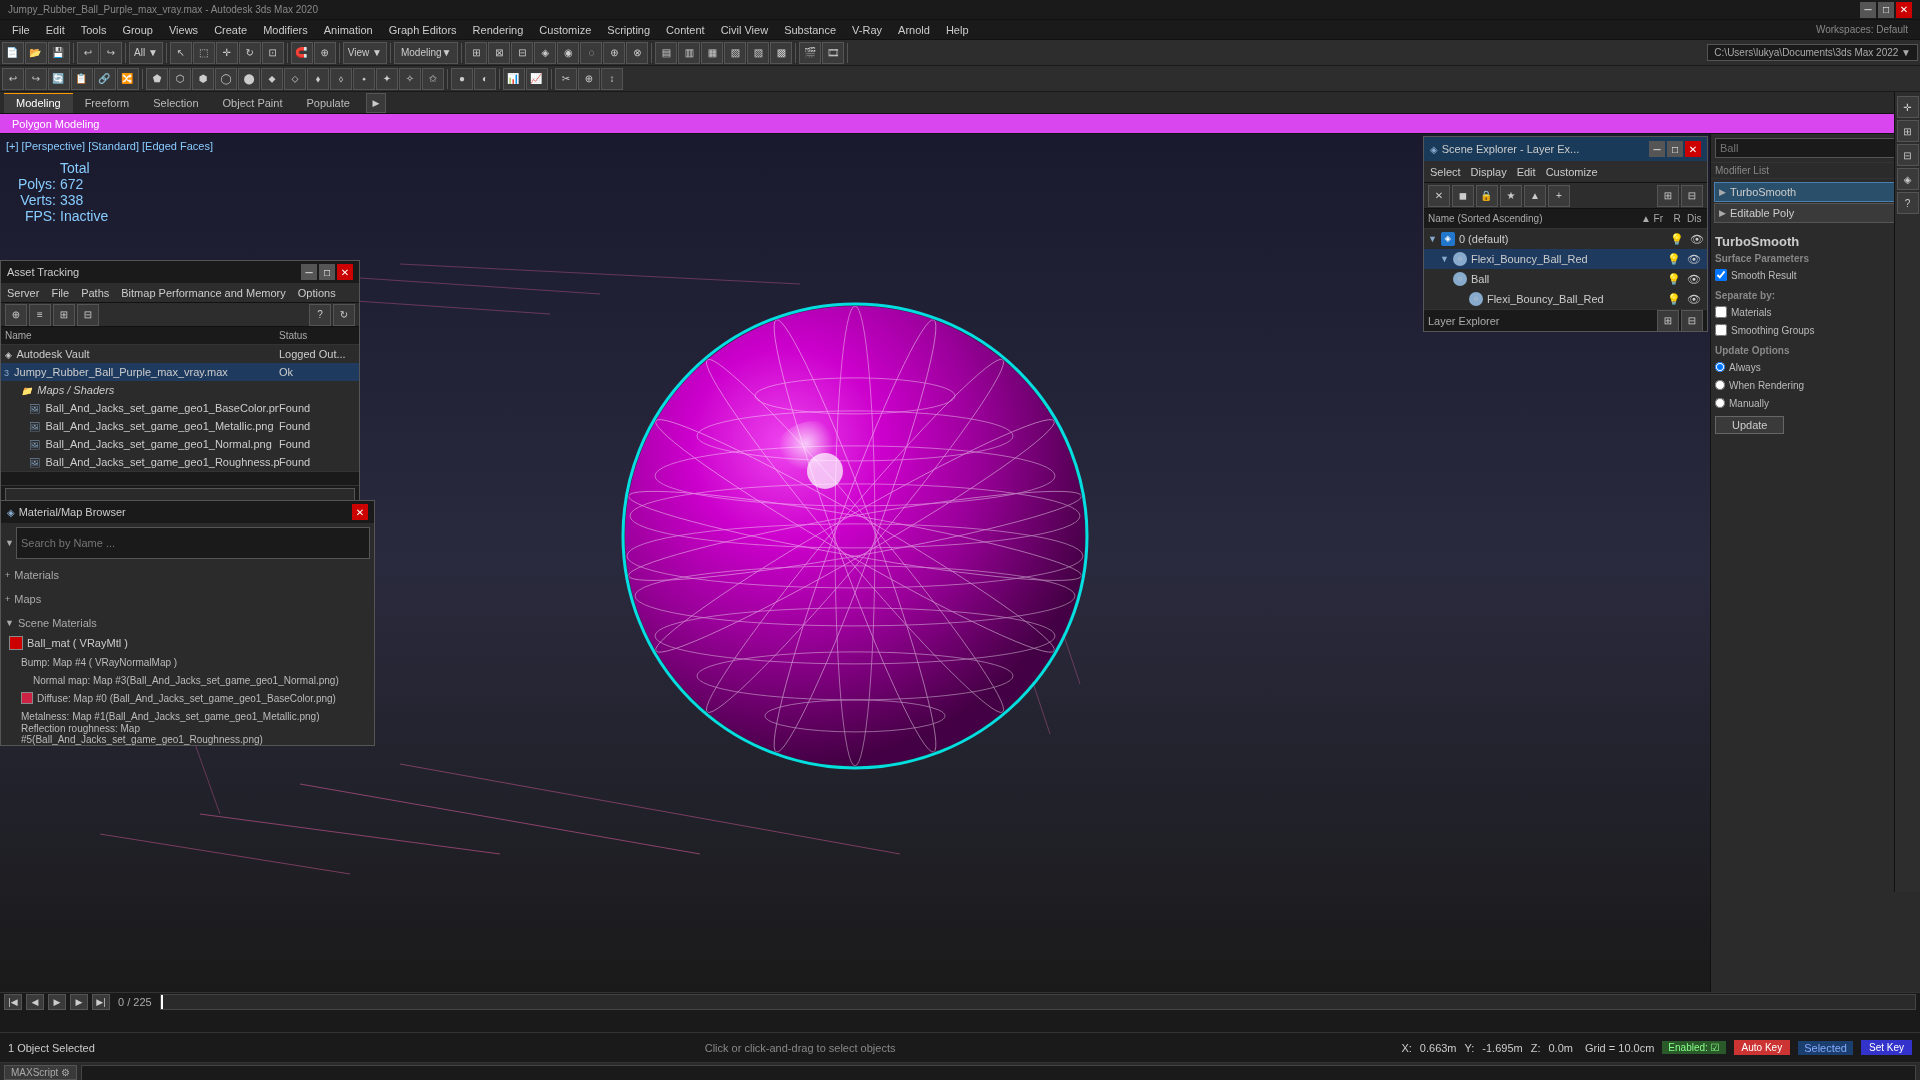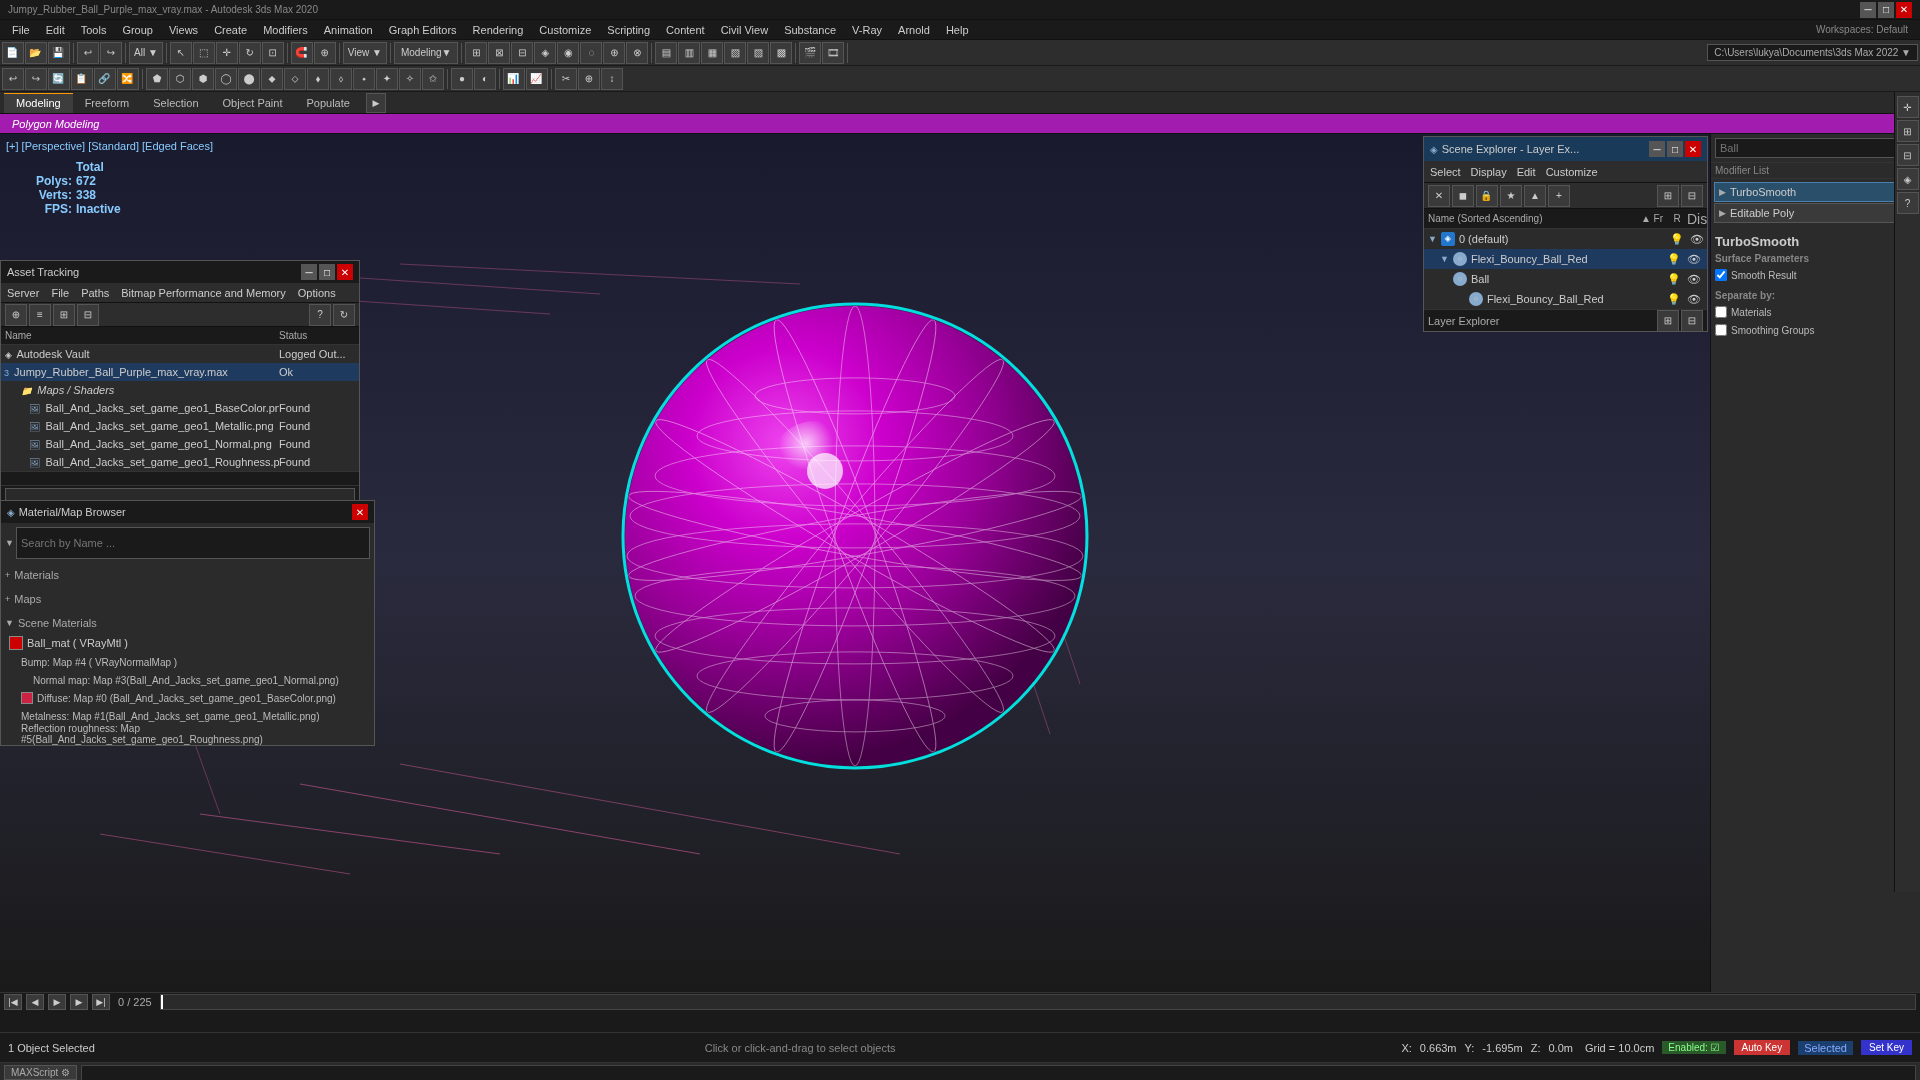--- a/index.html
+++ b/index.html
@@ -93,21 +93,21 @@
     .win-btn { width: 16px; height: 16px; display: flex; align-items: center; justify-content: center; font-size: 10px; cursor: pointer; border: none; }
     .win-close { background: #c00; color: #fff; }
     .win-min { background: #555; color: #fff; }
     .win-max { background: #555; color: #fff; }
 
     
     .se-cols { display: flex; background: #1a1a1a; border-bottom: 1px solid #333; height: 20px; align-items: center; }
     .se-col-name { flex: 1; font-size: 10px; color: #aaa; padding-left: 4px; }
     .se-col-fr { width: 30px; font-size: 10px; color: #aaa; text-align: center; }
     .se-col-r { width: 20px; font-size: 10px; color: #aaa; text-align: center; }
-    .se-col-dis { width: 20px; font-size: 14px; color: #aaa; text-align: left; }
+    .se-col-dis { width: 20px; font-size: 10px; color: #aaa; text-align: left; }
 
     
     #cage-lines { position: absolute; top: 0; left: 0; width: 100%; height: 100%; pointer-events: none; }
 
     .selected-badge { background: #1a3f6f; color: #88aaff; padding: 1px 6px; font-size: 11px; }
 
     #properties-right { width: 210px; background: #2b2b2b; border-left: 1px solid #111; overflow-y: auto; font-size: 11px; }
   </style>
 </head>
 <body>
@@ -233,33 +233,33 @@
 
 <div class="modeling-tabs">
   <div class="modeling-tab active">Modeling</div>
   <div class="modeling-tab">Freeform</div>
   <div class="modeling-tab">Selection</div>
   <div class="modeling-tab">Object Paint</div>
   <div class="modeling-tab">Populate</div>
   <div style="width:20px; height:20px; background:#3a3a3a; border:1px solid #555; display:flex; align-items:center; justify-content:center; font-size:9px; margin-left:4px; cursor:pointer;">▶</div>
 </div>
 
-<div class="modeling-tabs" style="height:20px; background:#a21caf;font-style:italic;">
+<div class="modeling-tabs" style="height:20px; background:#d946ef;">
   <span style="font-size:11px; color:#fff; padding:0 8px;">Polygon Modeling</span>
 </div>
 
 <div style="display:flex; height:calc(1080px - 20px - 20px - 26px - 26px - 22px - 20px - 38px - 30px - 20px); position:relative;">
 
   <div id="viewport">
 
     <div style="position:absolute; top:6px; left:6px; z-index:5; color:#88ccff; font-size:11px;">
       <span>[+] [Perspective] [Standard] [Edged Faces]</span>
     </div>
 
-    <div style="position:absolute; top:26px; left:22px; z-index:5; font-size:12px; color:#88ccff;font-weight:bold;">
+    <div style="position:absolute; top:26px; left:6px; z-index:5; font-size:14px; color:#88ccff;">
       <div style="display:flex; gap:4px;">
         <span style="min-width:50px; text-align:right; color:#88ccff;"></span>
         <span style="color:#88ccff;">Total</span>
       </div>
       <div style="display:flex; gap:4px;">
         <span style="min-width:50px; text-align:right; color:#88ccff;">Polys:</span>
         <span style="color:#88ccff;">672</span>
       </div>
       <div style="display:flex; gap:4px;">
         <span style="min-width:50px; text-align:right; color:#88ccff;">Verts:</span>
@@ -467,20 +467,38 @@
         <div class="param-row">
           <input type="checkbox" class="param-checkbox" style="">
           <span class="param-label">Materials</span>
         </div>
         <div class="param-row">
           <input type="checkbox" class="param-checkbox" style="">
           <span class="param-label">Smoothing Groups</span>
         </div>
       </div>
 
+      <div class="param-section">
+        <div class="param-header">Update Options</div>
+        <div class="param-row">
+          <input type="radio" class="param-radio" name="update" checked="" style="">
+          <span class="param-label">Always</span>
+        </div>
+        <div class="param-row">
+          <input type="radio" class="param-radio" name="update" style="">
+          <span class="param-label">When Rendering</span>
+        </div>
+        <div class="param-row">
+          <input type="radio" class="param-radio" name="update" style="">
+          <span class="param-label">Manually</span>
+        </div>
+        <div style="margin-top:4px;">
+          <button style="background:#3a3a3a; border:1px solid #666; color:#ccc; font-size:11px; padding:2px 16px; cursor:pointer;">Update</button>
+        </div>
+      </div>
     </div>
   </div>
 
 </div>
 
 <div id="asset-tracking">
   <div id="at-header">
     <span style="color:#ccc; font-size:11px;">Asset Tracking</span>
     <div style="display:flex; gap:2px;">
       <button class="win-btn win-min">─</button>

